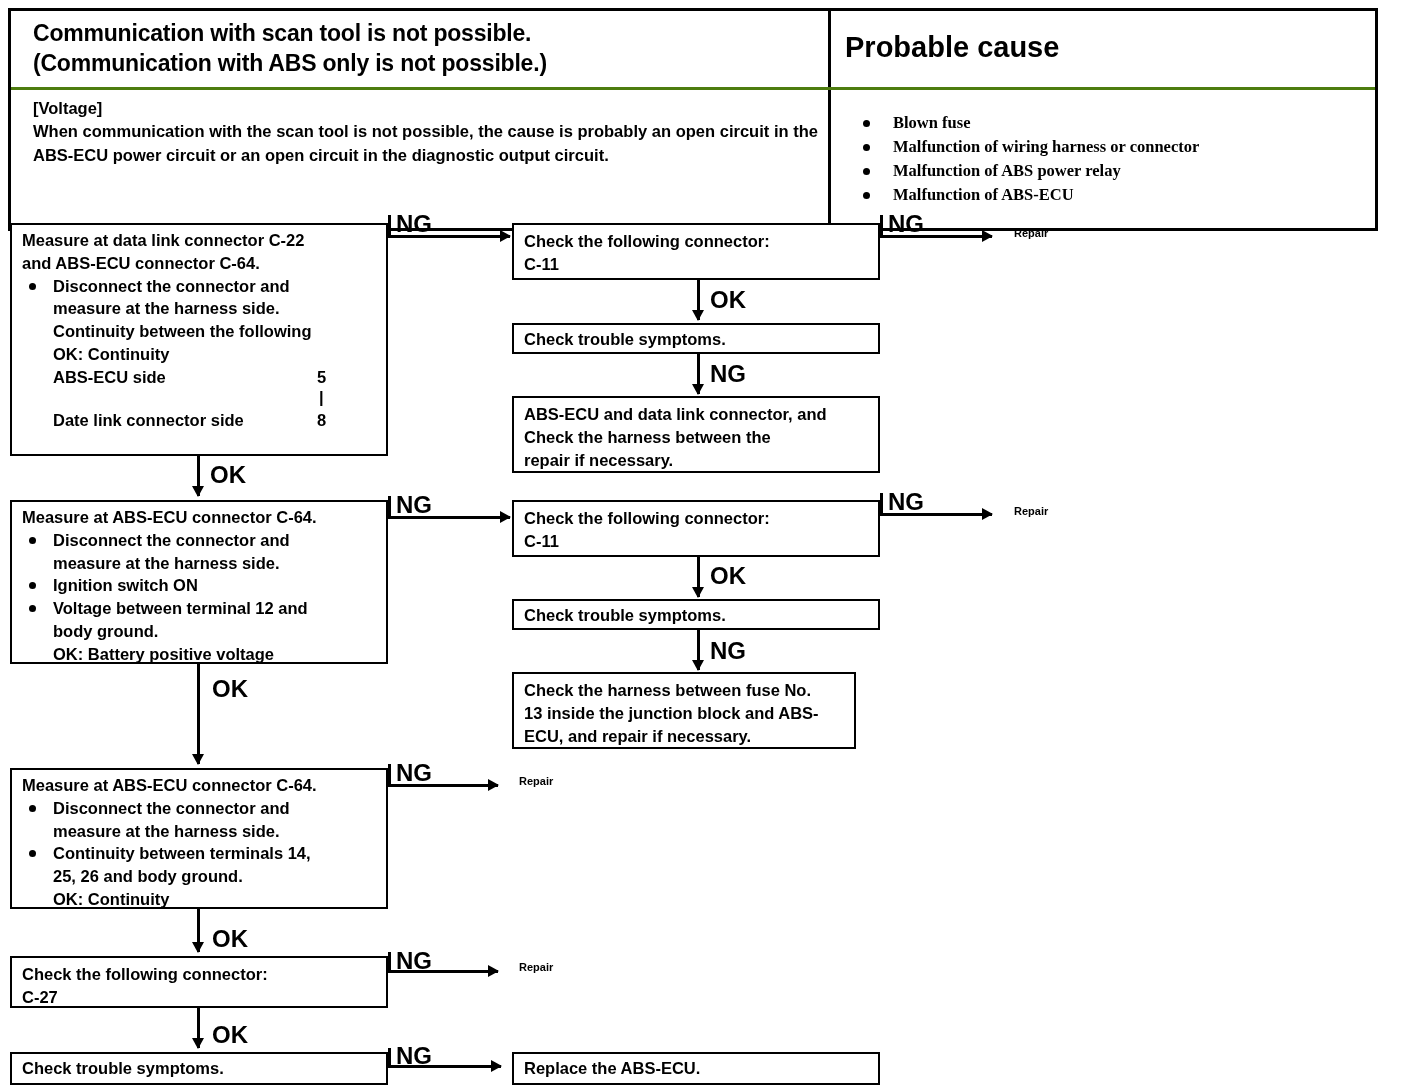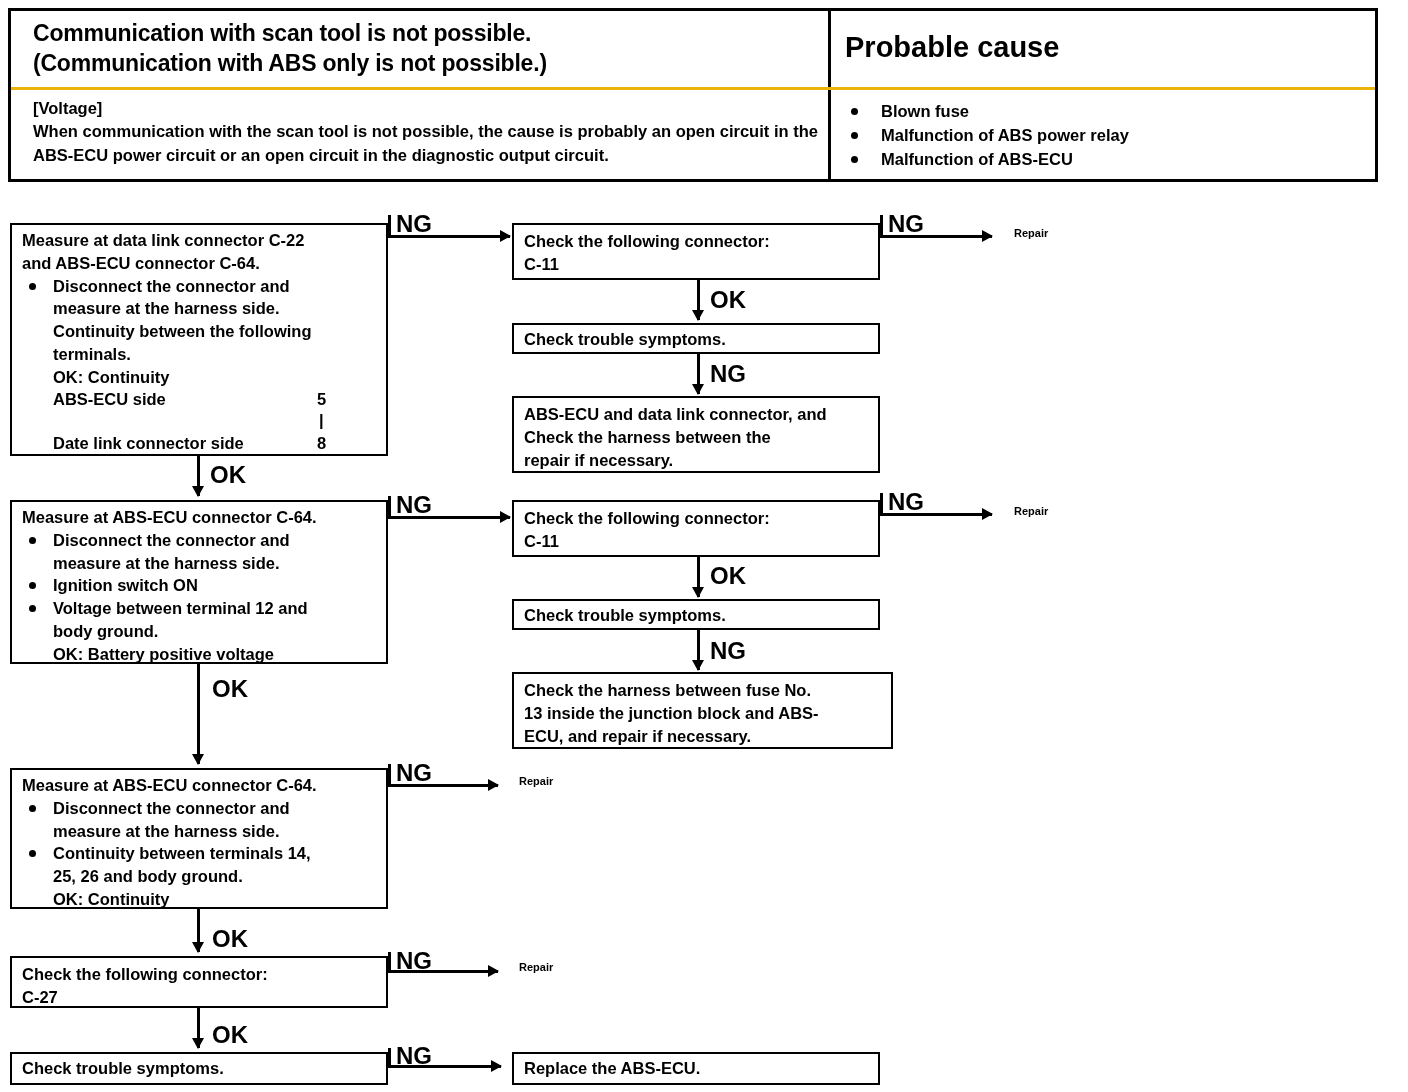--- a/index.html
+++ b/index.html
@@ -19,21 +19,21 @@
   
   .hdr-table {
     position: absolute;
     left: 8px;
     top: 8px;
     width: 1370px;
     border: 3px solid #000;
     box-sizing: border-box;
   }
   .hdr-row { display: flex; }
-  .hdr-row.top { border-bottom: 3px solid #eab308; }
+  .hdr-row.top { border-bottom: 3px solid #4d7c0f; }
   .hdr-cell-left {
     width: 820px;
     box-sizing: border-box;
     border-right: 3px solid #000;
     padding: 7px 10px 8px 22px;
   }
   .hdr-cell-right {
     flex: 1;
     box-sizing: border-box;
     padding: 7px 10px 8px 14px;
@@ -57,22 +57,23 @@
   }
   .cmt-body {
     font-size: 16.5px;
     font-weight: bold;
     line-height: 1.42;
     text-align: justify;
     width: 785px;
   }
   .cause-list {
     list-style: none;
-    margin: 0;
+    margin: 12px;
     padding: 2px 0 0 0;
+    font-family: Liberation Serif, serif;
   }
   .cause-list li {
     font-size: 16.5px;
     font-weight: bold;
     line-height: 1.47;
     position: relative;
     padding-left: 36px;
   }
   .cause-list li::before {
     content: "";
@@ -201,20 +202,21 @@
     </div>
   </div>
   <div class="hdr-row">
     <div class="hdr-cell-left">
       <div class="cmt-label">[Voltage]</div>
       <div class="cmt-body">When communication with the scan tool is not possible, the cause is probably an open circuit in the ABS-ECU power circuit or an open circuit in the diagnostic output circuit.</div>
     </div>
     <div class="hdr-cell-right">
       <ul class="cause-list">
         <li>Blown fuse</li>
+        <li>Malfunction of wiring harness or connector</li>
         <li>Malfunction of ABS power relay</li>
         <li>Malfunction of ABS-ECU</li>
       </ul>
     </div>
   </div>
 </div>
 
 <div class="fc">
 
   <div class="box" style="left:10px; top:223px; width:378px; height:233px;">
@@ -222,23 +224,20 @@
     <span class="bx-title">and ABS-ECU connector C-64.</span>
     <ul>
       <li>
         <span>Disconnect the connector and</span>
       </li>
       <li class="nobullet">
         <span>measure at the harness side.</span>
       </li>
       <li class="nobullet">
         <span>Continuity between the following</span>
-      </li>
-      <li class="nobullet">
-        <span>terminals.</span>
       </li>
     </ul>
     <div class="ind">OK: Continuity</div>
     <div class="term-row">
       <span>ABS-ECU side</span>
       <span class="tnum">5</span>
     </div>
     <div class="dash-line">
       <span class="tbar">|</span>
     </div>
@@ -373,19 +372,19 @@
   <div class="v-arrow" style="left:697px; top:557px; height:40px;"></div>
   <div class="edge-lbl" style="left:710px; top:562px;">OK</div>
 
   <div class="box" style="left:512px; top:599px; width:368px; height:31px; padding-top:3px;">
     <span class="bx-title">Check trouble symptoms.</span>
   </div>
 
   <div class="v-arrow" style="left:697px; top:630px; height:40px;"></div>
   <div class="edge-lbl" style="left:710px; top:637px;">NG</div>
 
-  <div class="box" style="left:512px; top:672px; width:381px; height:77px; padding-top:5px;">
+  <div class="box" style="left:512px; top:672px; width:344px; height:77px; padding-top:5px;">
     <span class="bx-title">Check the harness between fuse No.</span>
     <span class="bx-title">13 inside the junction block and ABS-</span>
     <span class="bx-title">ECU, and repair if necessary.</span>
   </div>
 
 </div>
 
 </body></html>

